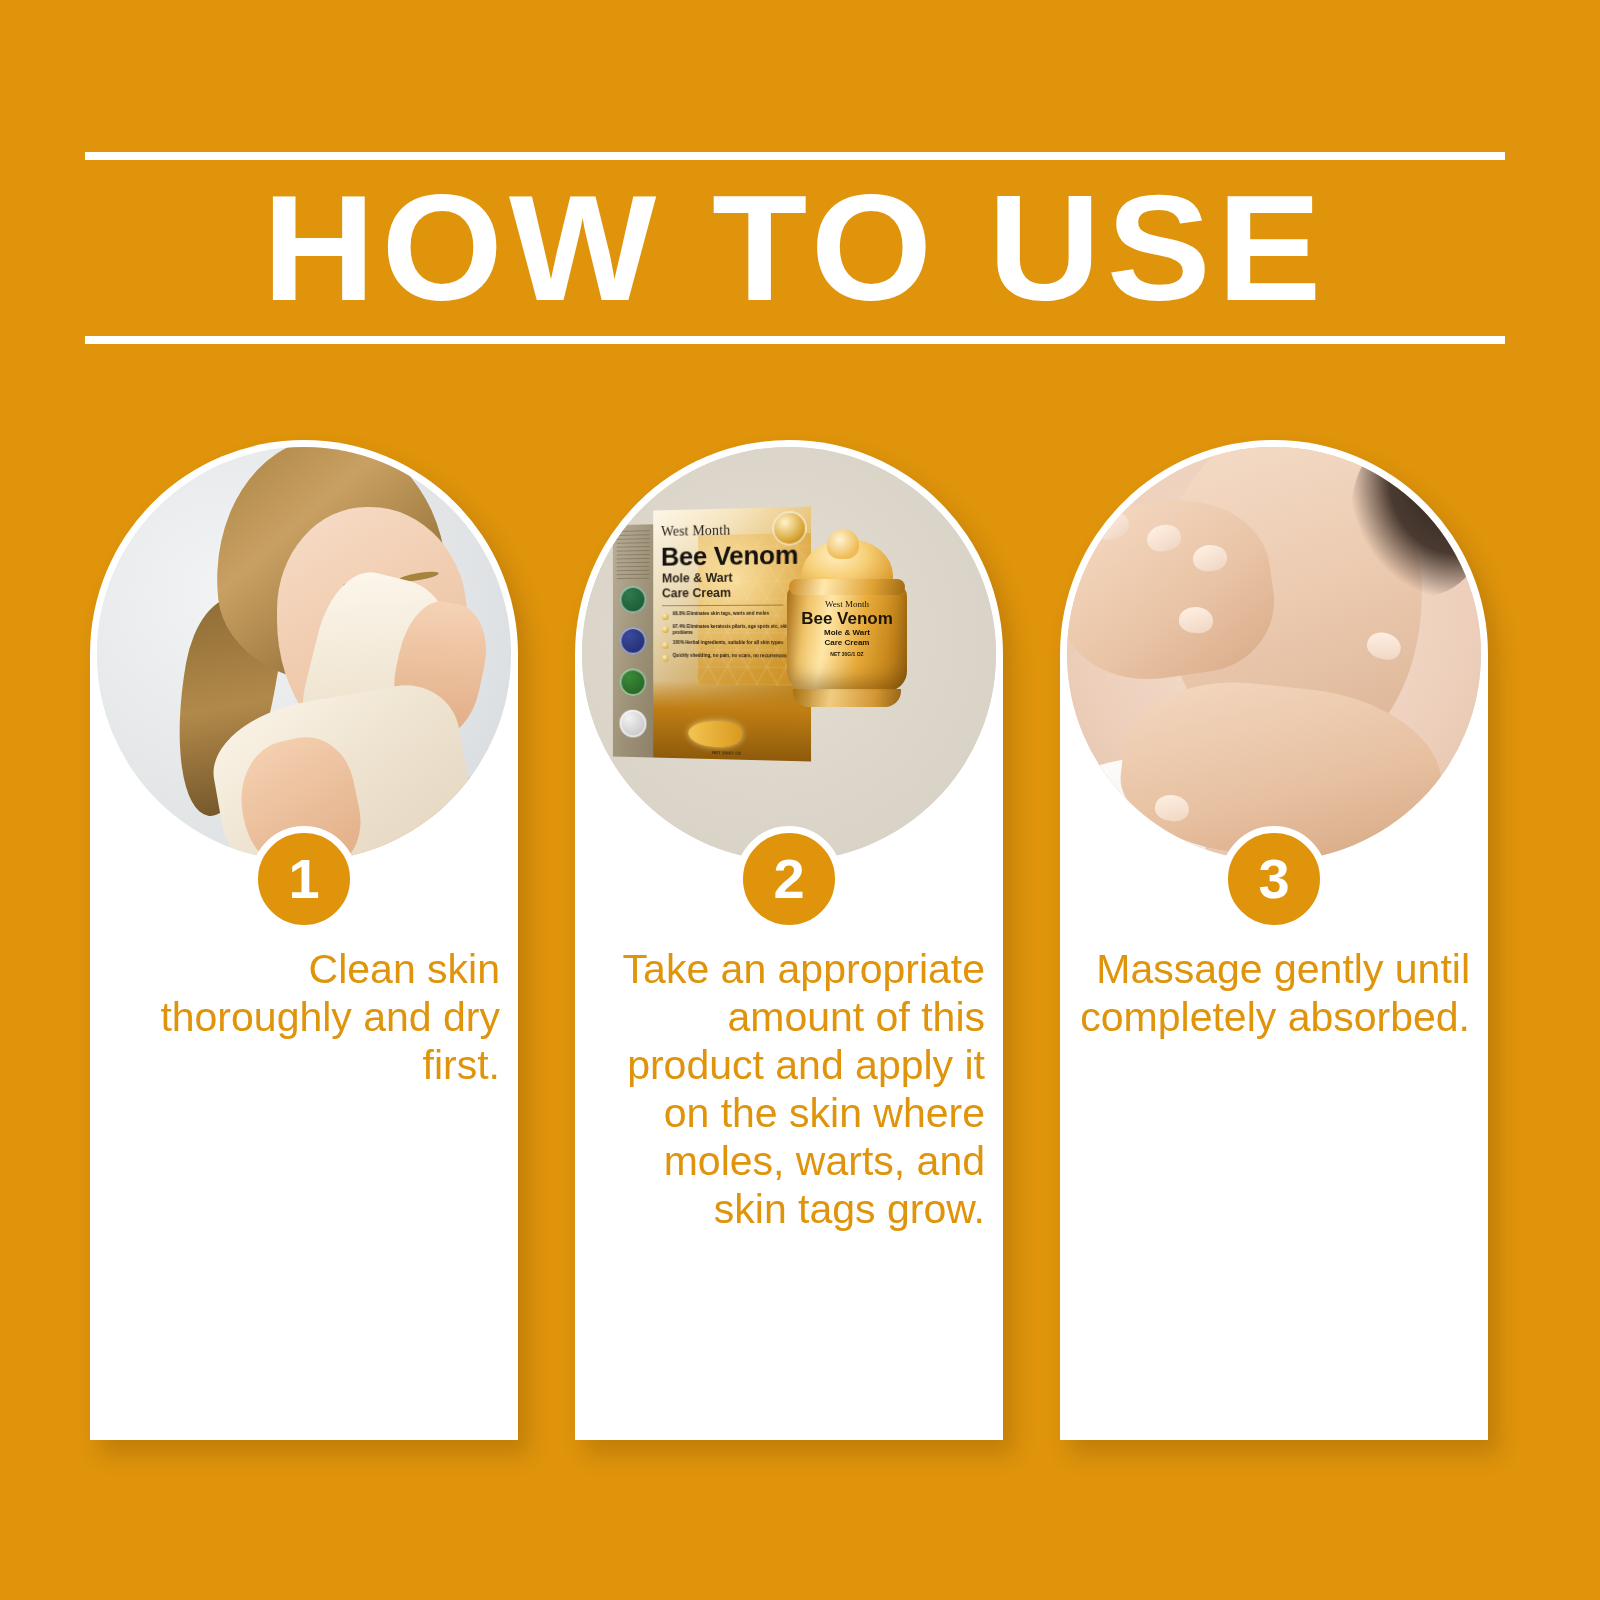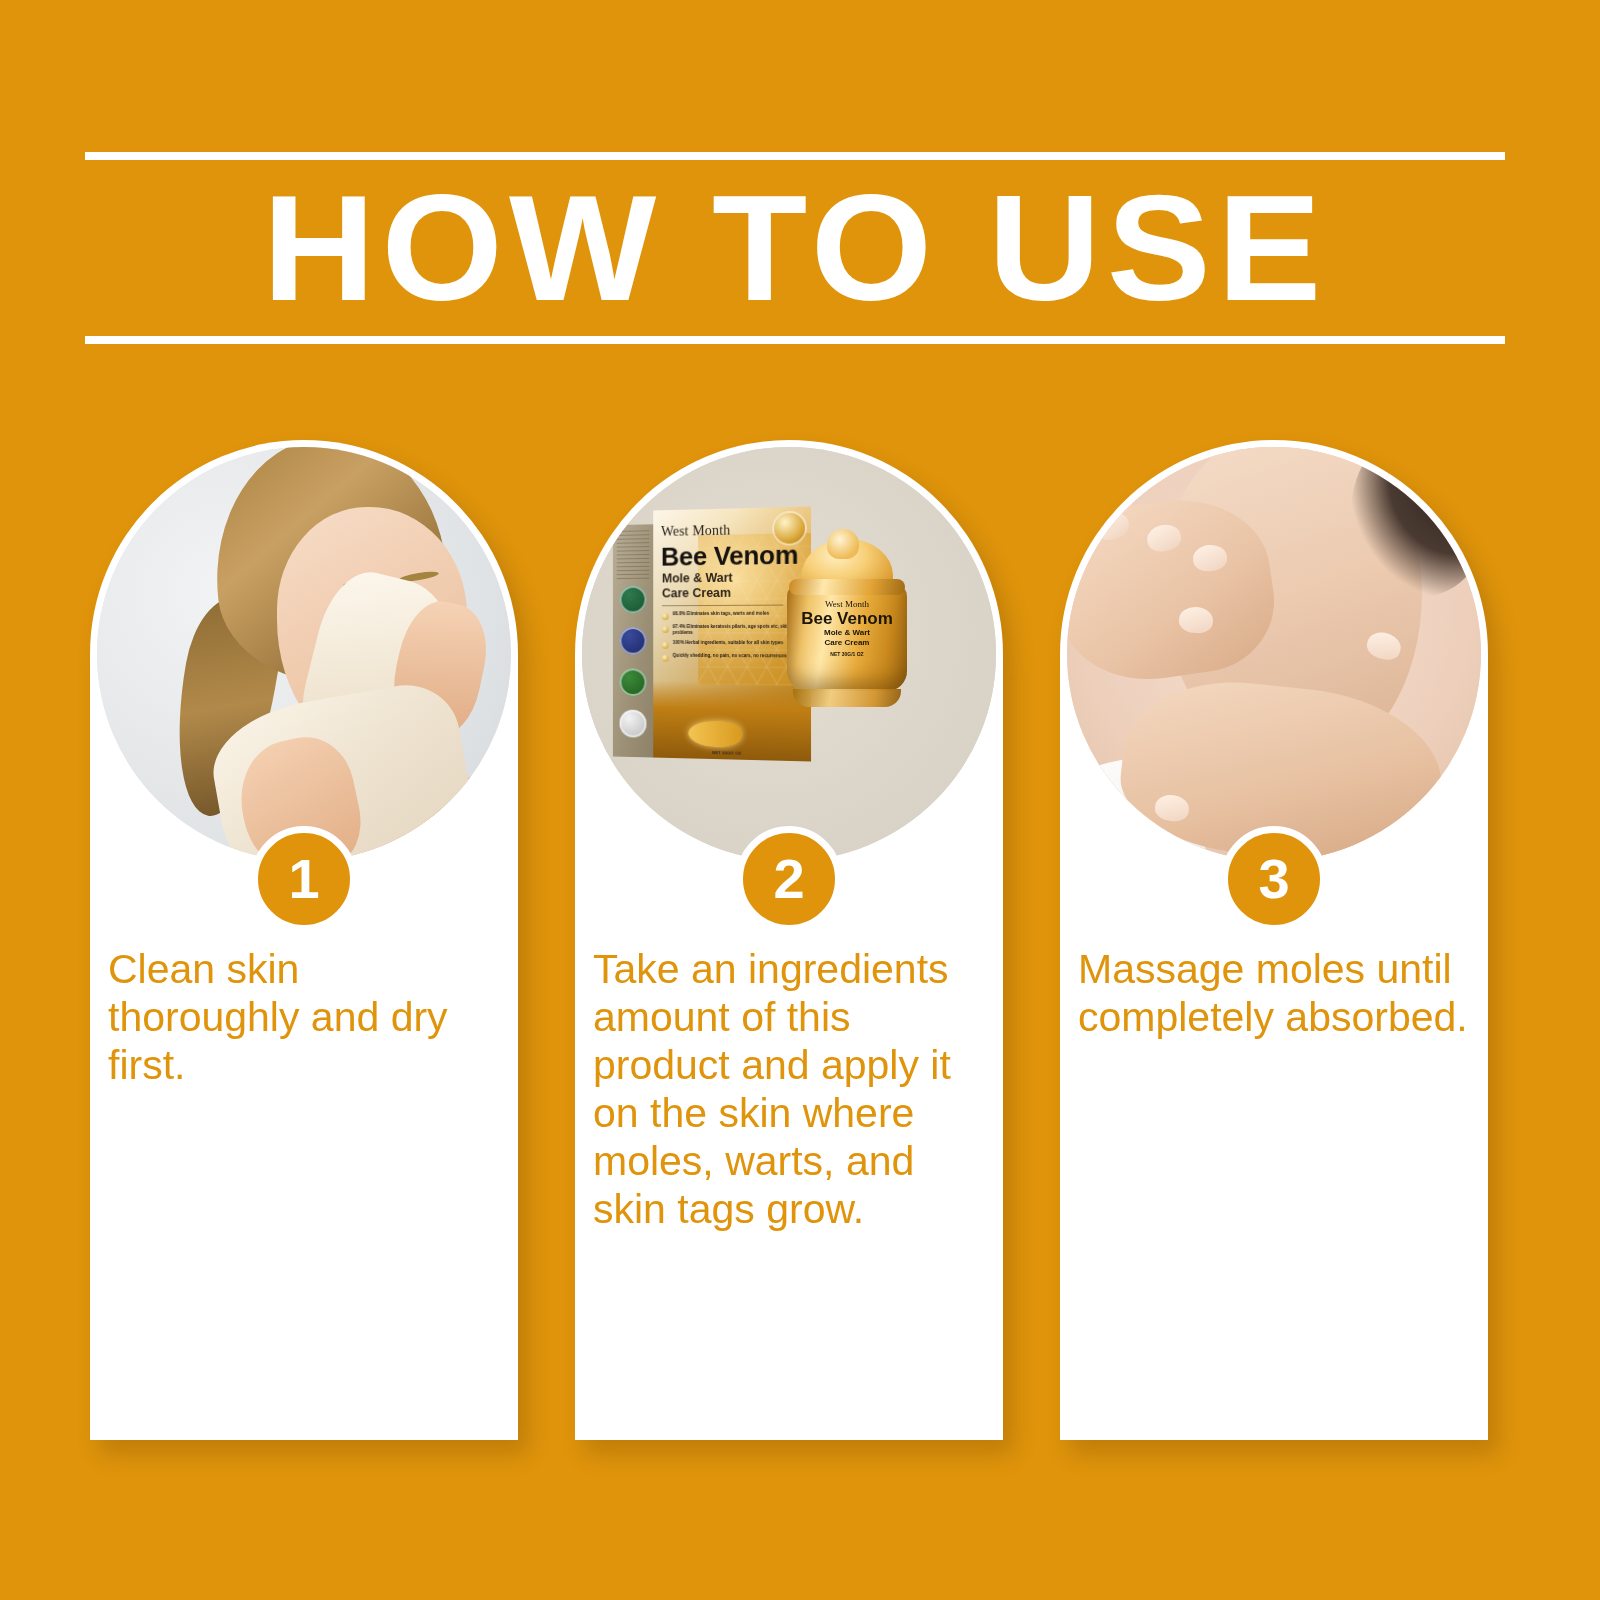--- a/index.html
+++ b/index.html
@@ -330,21 +330,21 @@
     background:#DF940B;
     border:7px solid #ffffff;
     display:flex; align-items:center; justify-content:center;
     color:#ffffff; font-size:56px; font-weight:700; line-height:1;
     box-sizing: content-box;
   }
 
   
   .card-text {
     position:absolute; left:18px; right:18px; top:505px;
-    text-align:left;
+    text-align:right;
     color:#DF940B;
     font-size:41px;
     line-height:48px;
     font-weight:400;
   }
 </style>
 </head>
 <body>
 
 <div class="header">
@@ -436,37 +436,37 @@
             <div class="h">Bee Venom</div>
             <div class="s">Mole &amp; Wart</div>
             <div class="s">Care Cream</div>
             <div class="n">NET 30G/1 OZ</div>
           </div>
           <div class="base"></div>
         </div>
       </div>
     </div>
     <div class="badge-num">2</div>
-    <div class="card-text">Take an ingredients amount of this product and apply it on the skin where moles, warts, and skin tags grow.</div>
+    <div class="card-text">Take an appropriate amount of this product and apply it on the skin where moles, warts, and skin tags grow.</div>
   </div>
 
   <div class="card c3">
     <div class="photo">
       <div class="photo-inner p3">
         <div class="bg"></div>
         <div class="neck"></div>
         <div class="hairline"></div>
         <div class="shoulder"></div>
         <div class="handBot"></div>
         <div class="handTop"></div>
         <div class="nail n1"></div>
         <div class="nail n2"></div>
         <div class="nail n3"></div>
         <div class="nail n4"></div>
         <div class="nail n5"></div>
         <div class="nail n6"></div>
       </div>
     </div>
     <div class="badge-num">3</div>
-    <div class="card-text">Massage moles until completely absorbed.</div>
+    <div class="card-text">Massage gently until completely absorbed.</div>
   </div>
 
 </div>
 
 </body></html>

